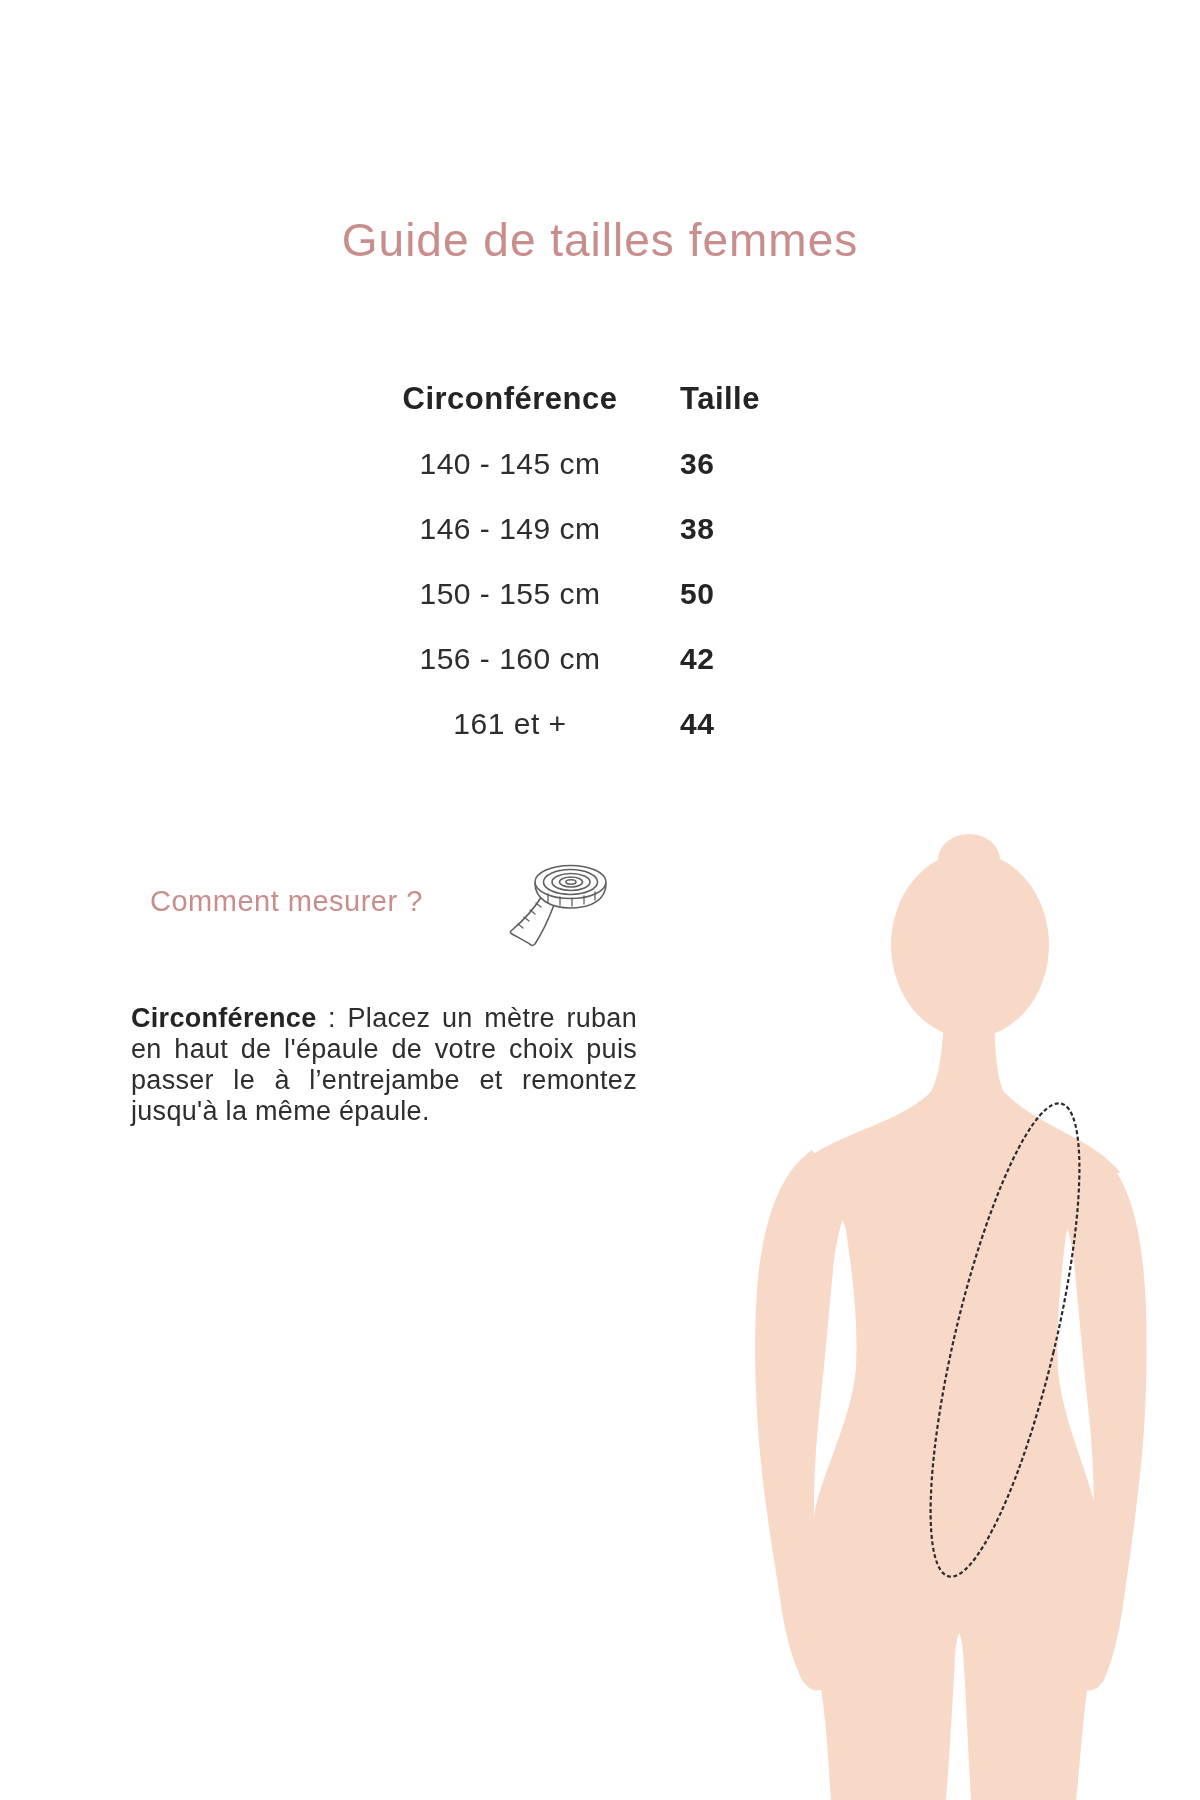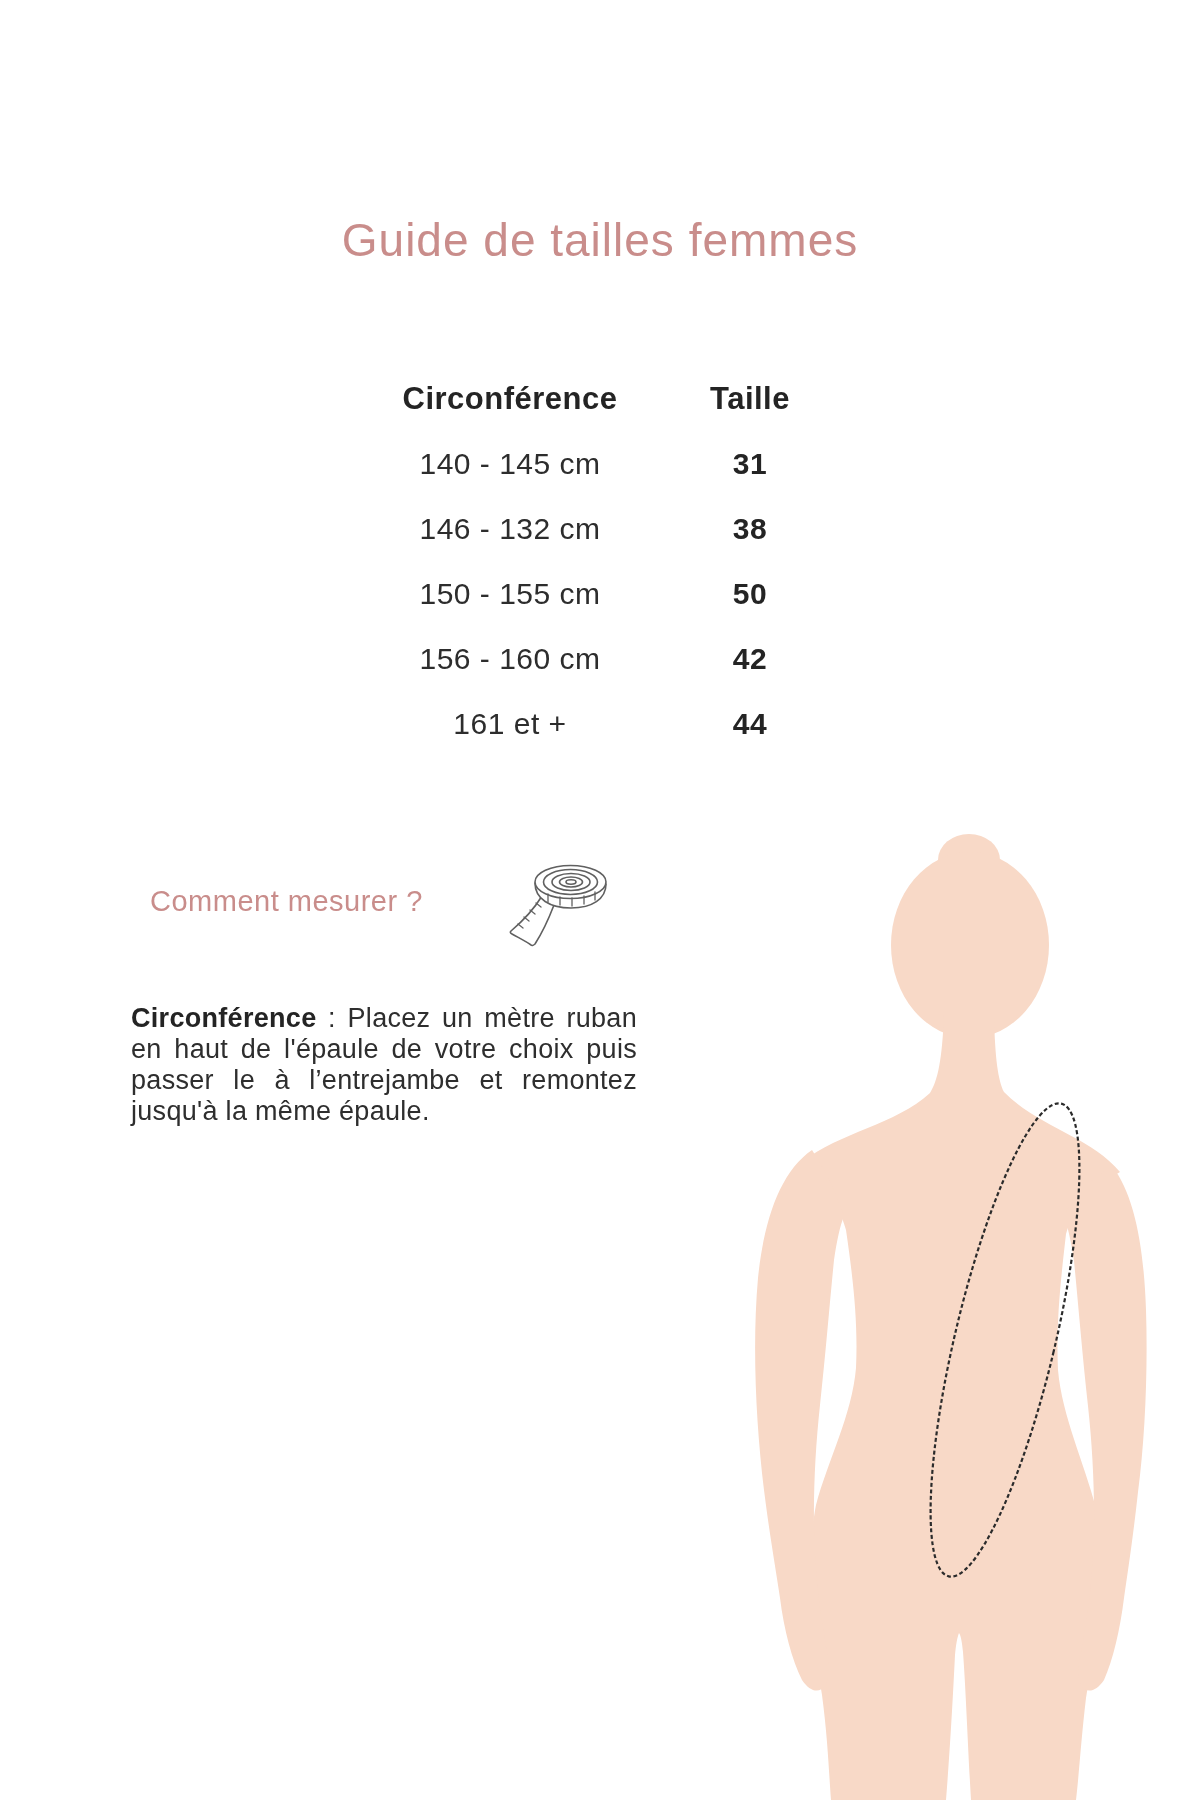--- a/index.html
+++ b/index.html
@@ -7,21 +7,21 @@
     position:relative;width:1200px;height:1800px;background:#ffffff;
     overflow:hidden;font-family:"Liberation Sans",sans-serif;color:#2d2d2d;
   }
   .title{
     position:absolute;top:182px;left:0;width:1200px;text-align:center;
     font-size:46px;font-weight:400;color:#c98d8b;letter-spacing:1px;
   }
   .size-table{position:absolute;left:340px;top:366px;width:480px;}
   .trow{display:flex;height:65px;align-items:center;}
   .c1{width:340px;text-align:center;font-size:30px;letter-spacing:0.5px;}
-  .c2{width:140px;text-align:center;font-size:30px;letter-spacing:0.5px;}
+  .c2{width:140px;text-align:left;font-size:30px;letter-spacing:0.5px;}
   .thead .c1,.thead .c2{font-weight:700;font-size:31px;color:#242424;}
   .size-val{font-weight:700;color:#242424;}
   .measure-heading{
     position:absolute;left:150px;top:885px;font-size:29px;color:#c98d8b;
     letter-spacing:0.5px;
   }
   .tape-icon{position:absolute;left:498px;top:852px;width:120px;height:100px;}
   .measure-text{
     position:absolute;left:131px;top:976px;width:506px;
     font-size:27px;line-height:31px;text-align:justify;color:#2e2e2e;
@@ -37,24 +37,24 @@
 
   <h1 class="title">Guide de tailles femmes</h1>
 
   <div class="size-table">
     <div class="trow thead">
       <div class="c1">Circonférence</div>
       <div class="c2">Taille</div>
     </div>
     <div class="trow">
       <div class="c1">140 - 145 cm</div>
-      <div class="c2 size-val">31</div>
+      <div class="c2 size-val">36</div>
     </div>
     <div class="trow">
-      <div class="c1">146 - 132 cm</div>
+      <div class="c1">146 - 149 cm</div>
       <div class="c2 size-val">38</div>
     </div>
     <div class="trow">
       <div class="c1">150 - 155 cm</div>
       <div class="c2 size-val">50</div>
     </div>
     <div class="trow">
       <div class="c1">156 - 160 cm</div>
       <div class="c2 size-val">42</div>
     </div>

